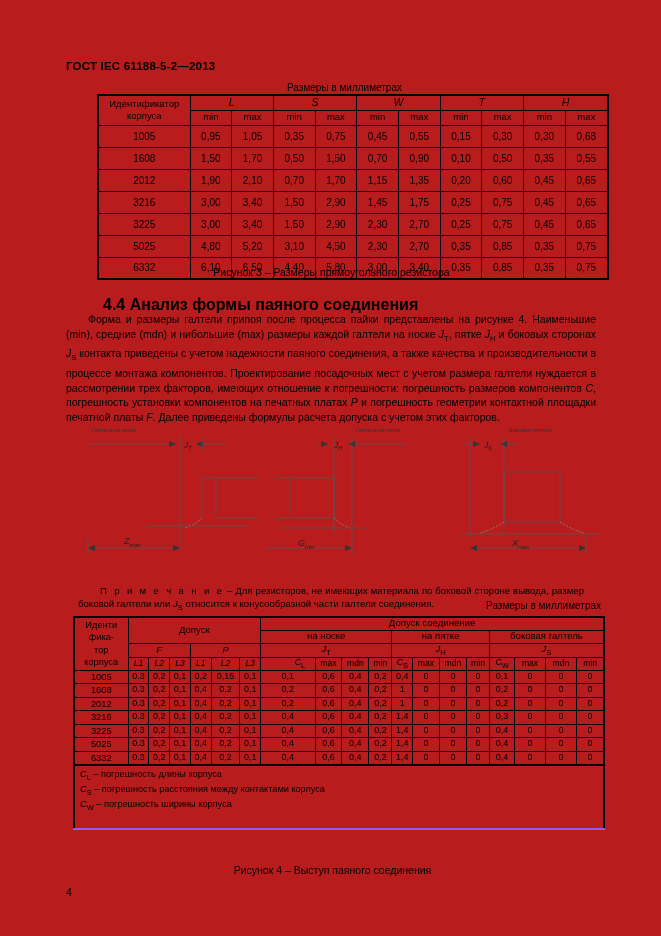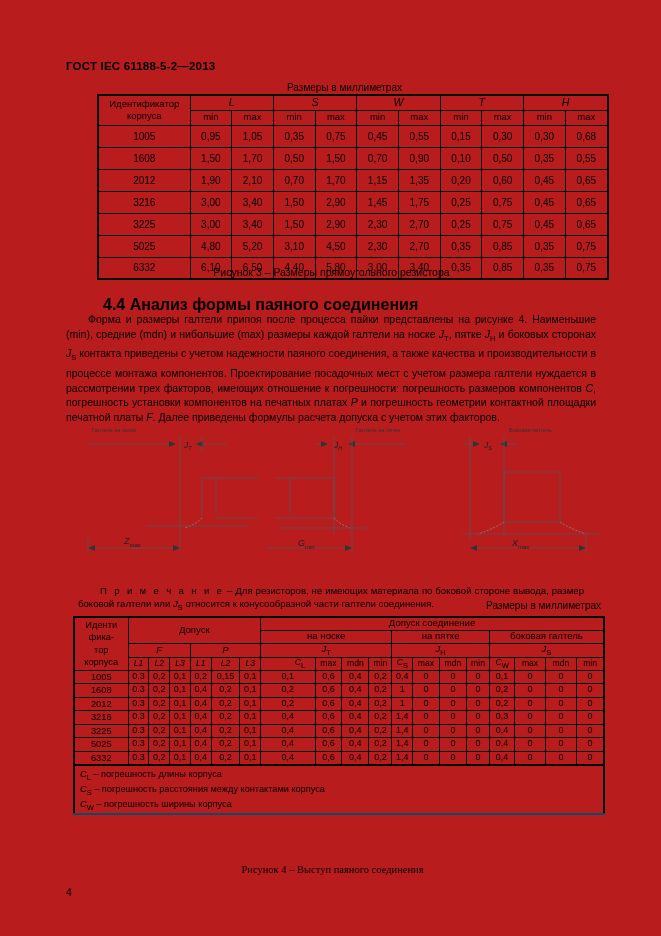--- a/index.html
+++ b/index.html
@@ -168,30 +168,29 @@
     text-align: left;
     font-size: 9.2px;
     padding: 1px 0 1px 5px;
     height: 14px;
     border-left: 2px solid #000;
     border-right: 2px solid #000;
     border-top: none;
     border-bottom: none;
   }
   .t2-wrap td.foot-first { border-top: 2px solid #000; padding-top: 3px; }
-  .t2-wrap td.foot-last { border-bottom: 2px solid #0c4a6e; padding-bottom: 1px; }
+  .t2-wrap td.foot-last { border-bottom: 2px solid #8b5cf6; padding-bottom: 16px; }
   
   .fig4-cap {
     position: absolute;
     left: 0; top: 864px;
     width: 661px;
     text-align: center;
     font-size: 10.5px;
     padding-left: 4px;
-    font-family: Liberation Serif, serif;
   }
   .page-num {
     position: absolute;
     left: 66px; top: 886px;
     font-size: 10.5px;
   }
 </style>
 </head>
 <body>
 

